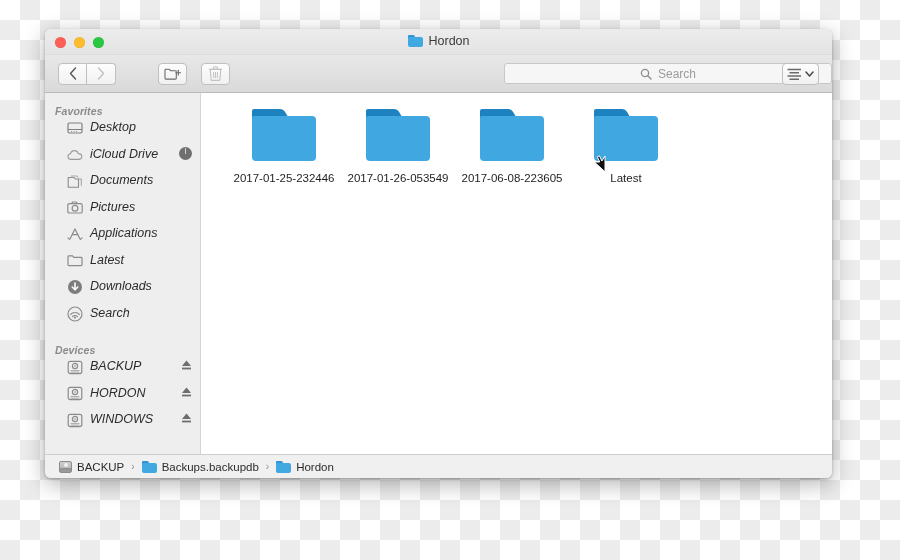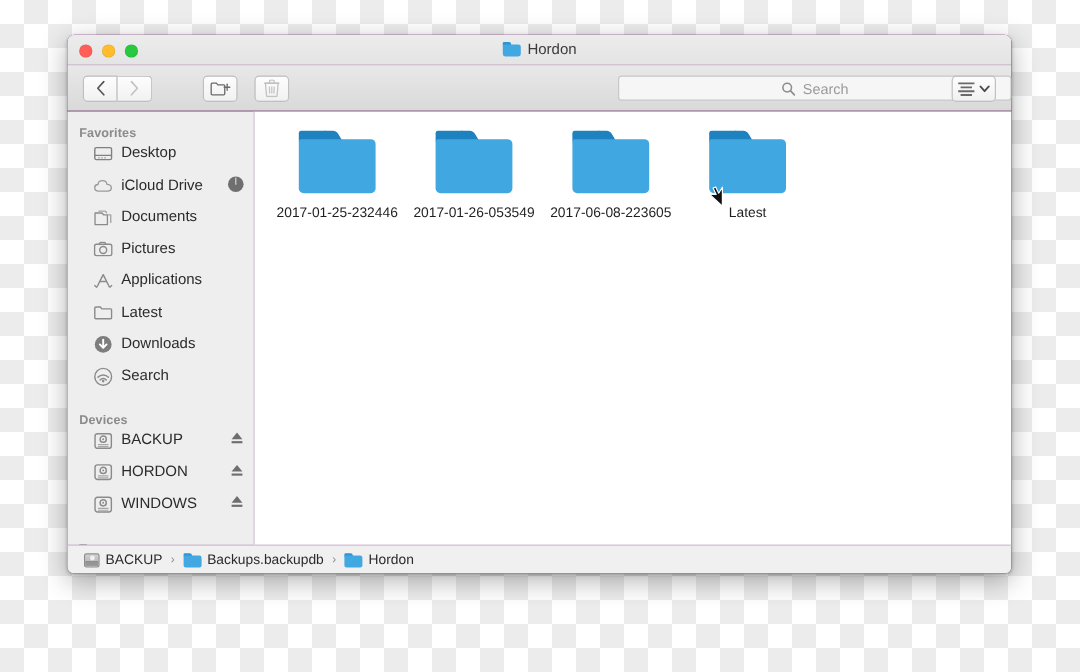--- a/index.html
+++ b/index.html
@@ -19,27 +19,27 @@
     background-image:
       linear-gradient(45deg, #ececec 25%, transparent 25%, transparent 75%, #ececec 75%),
       linear-gradient(45deg, #ececec 25%, transparent 25%, transparent 75%, #ececec 75%);
     background-size: 40px 40px;
     background-position: 0 0, 20px 20px;
   }
 
   
   #window {
     position: absolute;
-    left: 56px;
+    left: 45px;
     top: 29px;
     width: 787px;
     height: 449px;
     border-radius: 6px;
     overflow: hidden;
-    background: #701a75;
+    background: #fef9c3;
     box-shadow: 0 6px 22px rgba(0,0,0,0.30), 0 1px 3px rgba(0,0,0,0.25);
   }
 
   
   .titlebar {
     position: relative;
     height: 26px;
     background: linear-gradient(to bottom, #ececec 0%, #e4e4e4 100%);
     border-bottom: 1px solid #dcdcdc;
   }
@@ -163,20 +163,21 @@
   }
 
   
   .sidebar {
     width: 156px;
     flex: none;
     background: #eeeeee;
     border-right: 1px solid #d5d5d5;
     padding-top: 8px;
     overflow: hidden;
+    font-style: italic;
   }
   .sb-header {
     font-size: 10.5px;
     color: #8b8b8b;
     font-weight: bold;
     padding: 4px 0 3px 10px;
     letter-spacing: .1px;
   }
   .sb-header.devices { padding-top: 12px; }
   .sb-header.tags { padding-top: 13px; }
@@ -215,21 +216,21 @@
 
   
   .content {
     flex: 1;
     background: #ffffff;
     position: relative;
     padding: 16px 0 0 0;
   }
   .icon-grid {
     display: flex;
-    padding-left: 12px;
+    padding-left: 26px;
   }
   .file {
     width: 114px;
     display: flex;
     flex-direction: column;
     align-items: center;
     position: relative;
   }
   .folder-big {
     width: 64px;

